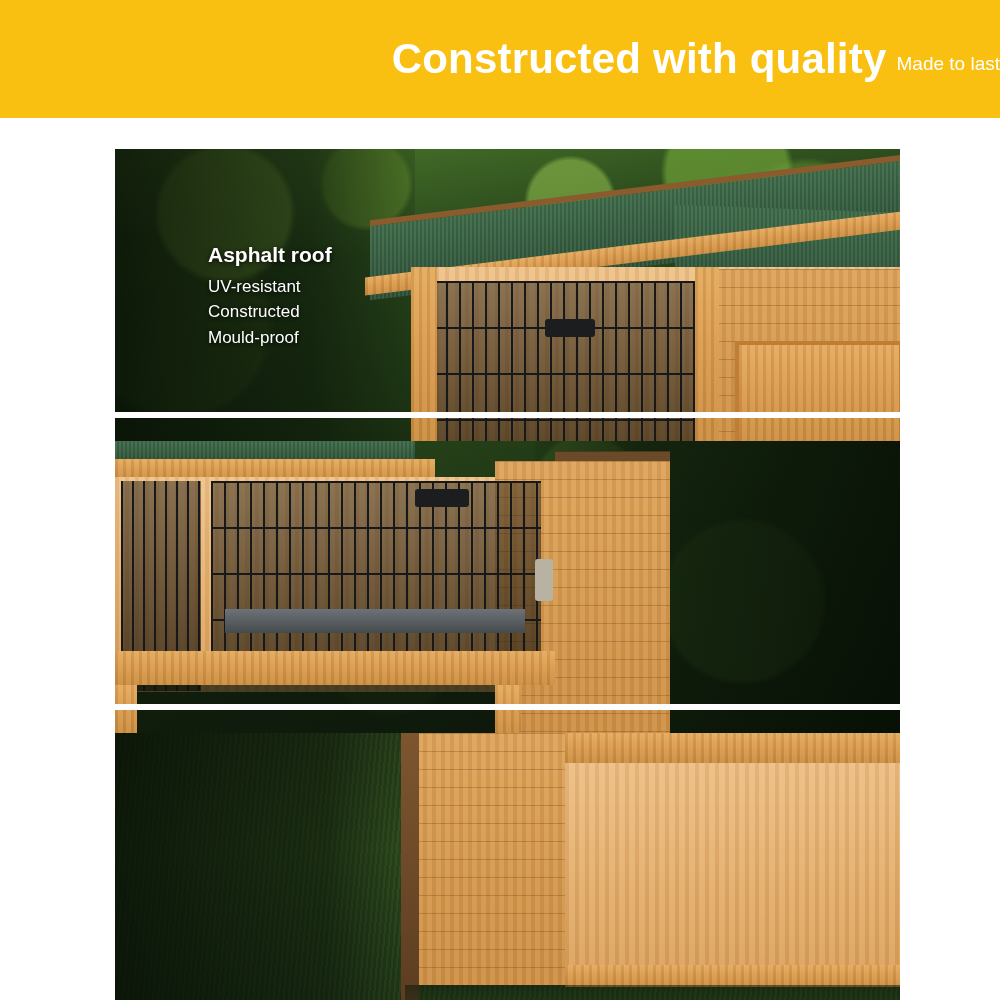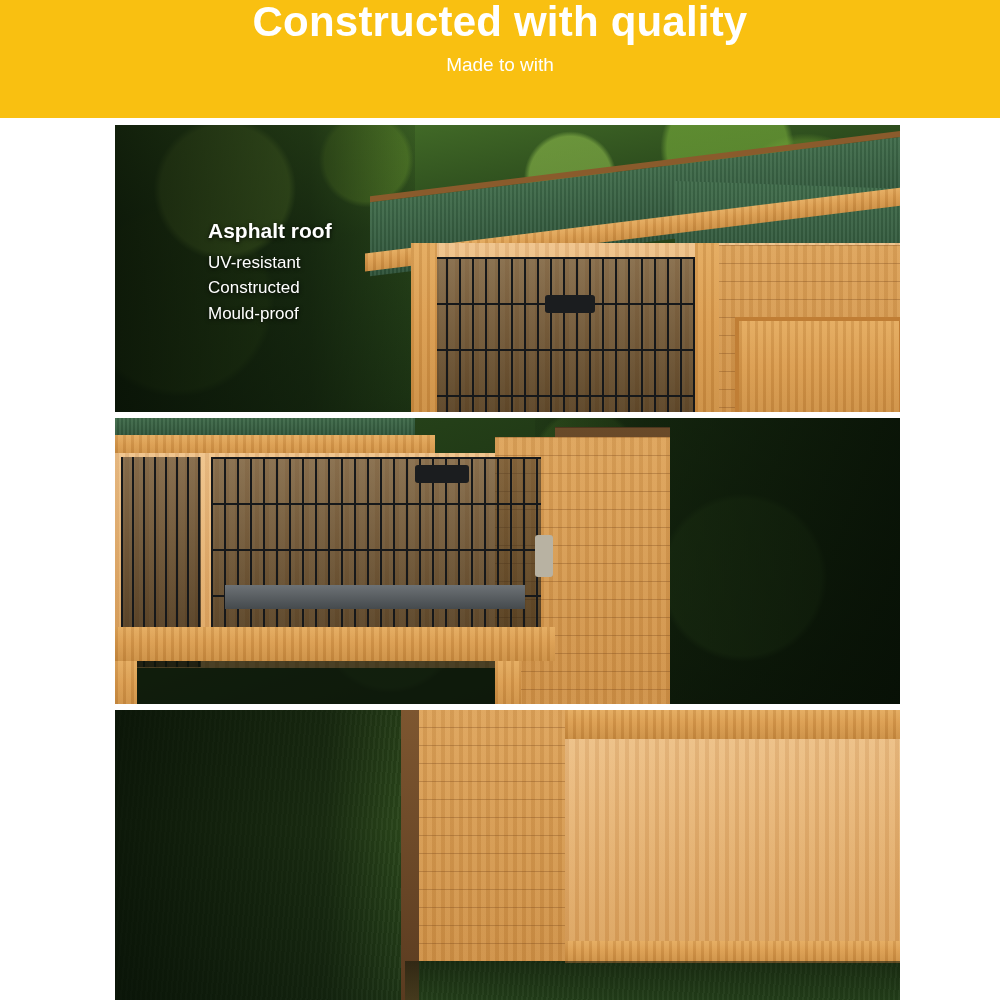--- a/index.html
+++ b/index.html
@@ -23,23 +23,23 @@
 
   
   .banner {
     position: absolute;
     left: 0;
     top: 0;
     width: 1000px;
     height: 118px;
     background: #f9c011;
     display: flex;
-    flex-direction: column;
+    flex-direction: row;
     align-items: center;
-    justify-content: flex-start;
+    justify-content: flex-end;
   }
   .banner-title {
     color: #ffffff;
     font-size: 42px;
     font-weight: bold;
     letter-spacing: 0.2px;
     line-height: 1.05;
     margin: 0;
     padding: 0 10px;
     text-align: center;
@@ -57,20 +57,21 @@
     position: absolute;
     left: 0;
     top: 118px;
     width: 1000px;
     height: 882px;
   }
 
   .panel {
     position: absolute;
     overflow: hidden;
+    margin-top: 24px;
   }
 
   
   .panel-1 { left: 115px; top: 7px; width: 785px; height: 292px; }
   
   .panel-2 { left: 115px; top: 299px; width: 785px; height: 292px; }
   
   .panel-3 { left: 115px; top: 591px; width: 785px; height: 291px; }
 
   
@@ -181,21 +182,21 @@
     z-index: 9;
   }
 </style>
 </head>
 <body>
 
 <div class="page">
 
   <div class="banner">
     <div class="banner-title">Constructed with quality</div>
-    <div class="banner-sub">Made to with</div>
+    <div class="banner-sub">Made to last</div>
   </div>
 
   <div class="collage">
 
     <div class="panel panel-1">
       <div class="foliage"></div>
 
       <div class="shadowbox" style="left:0;top:0;width:300px;height:292px;background:linear-gradient(90deg, rgba(5,12,4,0.82) 0%, rgba(10,20,8,0.62) 65%, rgba(10,20,8,0.15) 100%);"></div>
 
       <div class="roof-felt" style="left:255px;top:38px;width:540px;height:74px;transform:skewY(-7deg);border-top:6px solid #8a5b2c;"></div>

